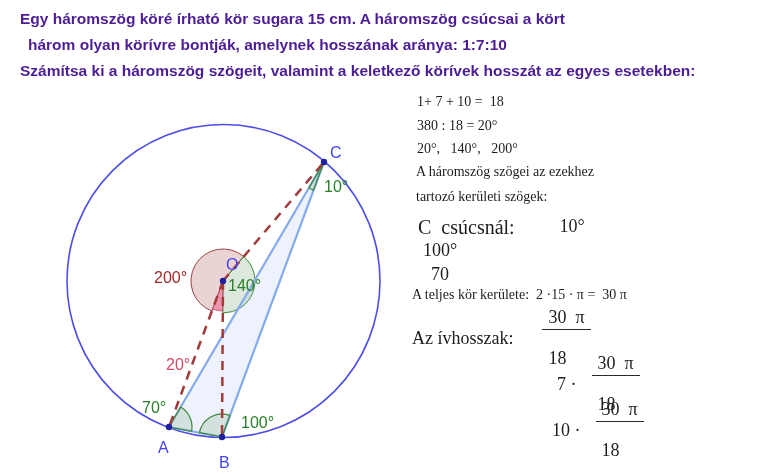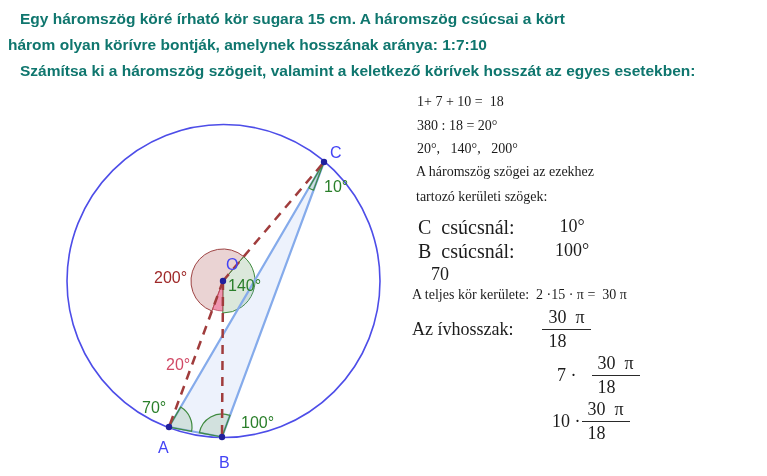--- a/index.html
+++ b/index.html
@@ -8,21 +8,21 @@
     background:#ffffff;
     position:relative;
     overflow:hidden;
     font-family:"Liberation Sans", sans-serif;
   }
   .abs { position:absolute; }
   .ptext {
     font-family:"Liberation Sans", sans-serif;
     font-weight:bold;
     font-size:15.5px;
-    color:#0f766e;
+    color:#4c1d95;
     white-space:pre;
   }
   .mline {
     font-family:"Liberation Serif", serif;
     font-size:14px;
     color:#1c1c1c;
     white-space:pre;
   }
   .vrow { display:flex; }
   .vrow .vlabel {
@@ -36,28 +36,28 @@
     width:44px; text-align:center;
   }
   .frow {
     display:flex; align-items:center;
     font-family:Liberation Serif, serif;
     font-size:18px; color:#1c1c1c;
   }
   .frow .fprefix { white-space:pre; }
   .frac { display:inline-block; text-align:left; }
   .frac .num { padding:0 6px 2px 6px; white-space:pre; line-height:19px; }
-  .frac .den { border-top:1.3px solid #2a2a2a; padding:2px 6px 0 6px; white-space:pre; line-height:19px; }
+  .frac .den { border-top:1.3px solid #2a2a2a; padding:19px 6px 0 6px; white-space:pre; line-height:19px; }
   svg text { font-family:"Liberation Sans", sans-serif; }
 </style>
 </head>
 <body>
 
 <div class="abs ptext" style="left:20px; top:10px;">Egy háromszög köré írható kör sugara 15 cm. A háromszög csúcsai a kört</div>
-<div class="abs ptext" style="left:8px; top:36px;text-align:center;">három olyan körívre bontják, amelynek hosszának aránya: 1:7:10</div>
+<div class="abs ptext" style="left:28px; top:36px;text-align:center;">három olyan körívre bontják, amelynek hosszának aránya: 1:7:10</div>
 <div class="abs ptext" style="left:20px; top:62px;">Számítsa ki a háromszög szögeit, valamint a keletkező körívek hosszát az egyes esetekben:</div>
 
 <svg class="abs" style="left:0; top:85px;" width="420" height="391" viewBox="0 85 420 391">
 
   <circle cx="223.5" cy="281" r="156.5" fill="none" stroke="#4d4de8" stroke-width="1.6"></circle>
 
   <path d="M 223 281 L 211.9 311 A 32 32 0 1 1 243.7 256.6 Z" fill="rgba(170,80,80,0.25)" stroke="#9e4343" stroke-width="1"></path>
   <path d="M 223 281 L 243.7 256.6 A 32 32 0 0 1 222.8 313 Z" fill="rgba(90,150,90,0.22)" stroke="#3c8a3c" stroke-width="1"></path>
   <path d="M 223 281 L 222.8 311 A 30 30 0 0 1 212.6 309.1 Z" fill="rgba(225,60,110,0.55)" stroke="#c04a60" stroke-width="0.8"></path>
 
@@ -93,21 +93,20 @@
 <div class="abs mline" style="left:417px; top:118px;">380 : 18 = 20°</div>
 <div class="abs mline" style="left:417px; top:141px;">20°,   140°,   200°</div>
 <div class="abs mline" style="left:416px; top:164px;">A háromszög szögei az ezekhez</div>
 <div class="abs mline" style="left:416px; top:189px;text-align:center;">tartozó kerületi szögek:</div>
 
 <div class="abs vrow" style="left:418px; top:216px;">
   <span class="vlabel">C  csúcsnál:</span>
   <span class="vval">10°</span>
 </div>
 <div class="abs vrow" style="left:418px; top:240px;">
-  <span class="vlabel">B  csúcsnál:</span>
   <span class="vval">100°</span>
 </div>
 <div class="abs vrow" style="left:418px; top:264px;">
   <span class="vval">70</span>
 </div>
 
 <div class="abs mline" style="left:412px; top:287px;">A teljes kör kerülete:  2 ·15 · π =  30 π</div>
 
 <div class="abs frow" style="left:412px; top:308px;">
   <span class="fprefix" style="margin-right:29px;">Az ívhosszak:</span>
@@ -119,18 +118,18 @@
 
 <div class="abs frow" style="left:557px; top:354px;">
   <span class="fprefix" style="margin-right:15px;">7 ·</span>
   <span class="frac">
     <span class="num" style="display:block;">30  π</span>
     <span class="den" style="display:block;">18</span>
   </span>
 </div>
 
 <div class="abs frow" style="left:552px; top:400px;">
-  <span class="fprefix" style="margin-right:1px;">10 ·</span>
+  <span class="fprefix" style="margin-right:15px;">10 ·</span>
   <span class="frac">
     <span class="num" style="display:block;">30  π</span>
     <span class="den" style="display:block;">18</span>
   </span>
 </div>
 
 </body></html>

